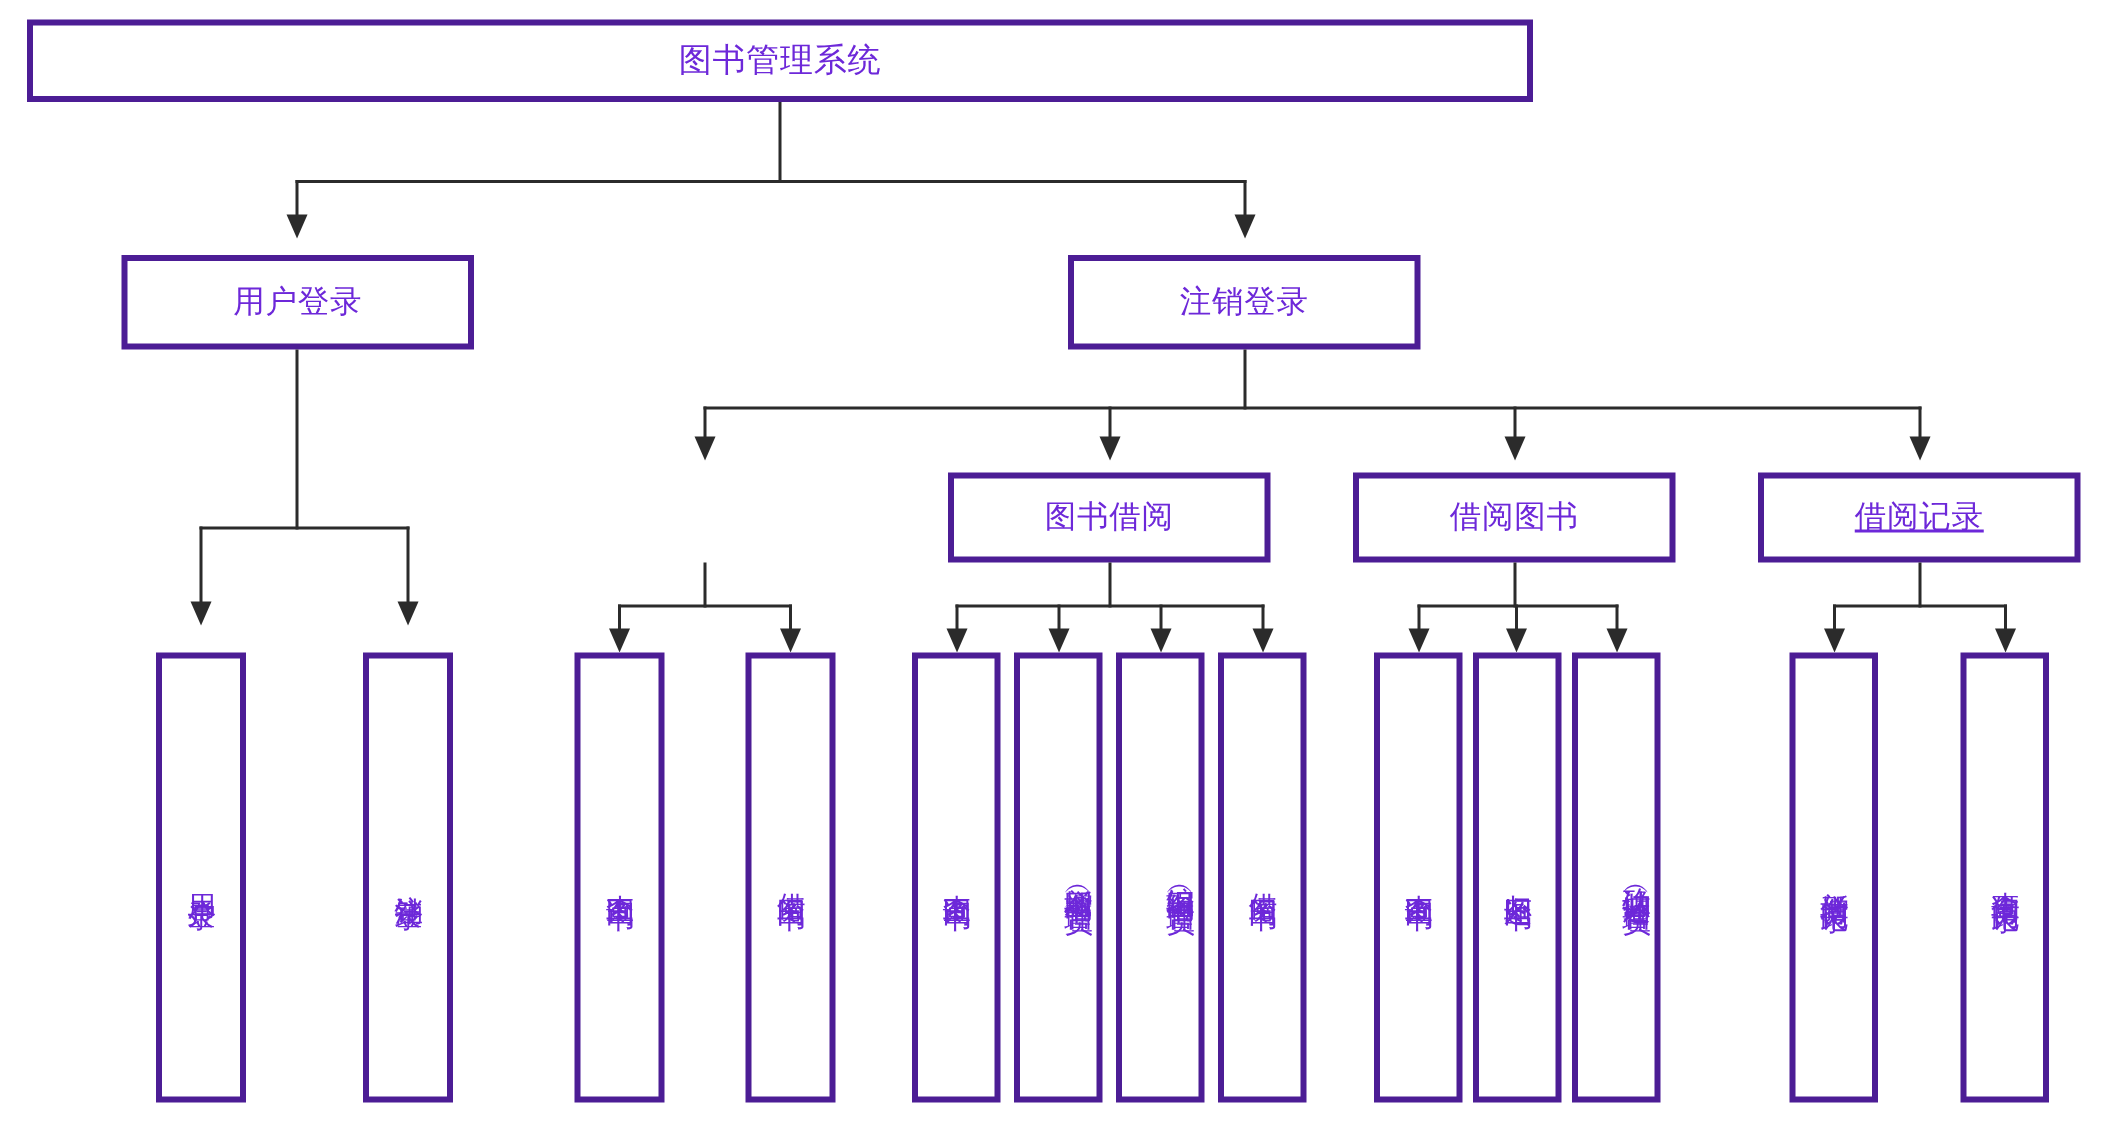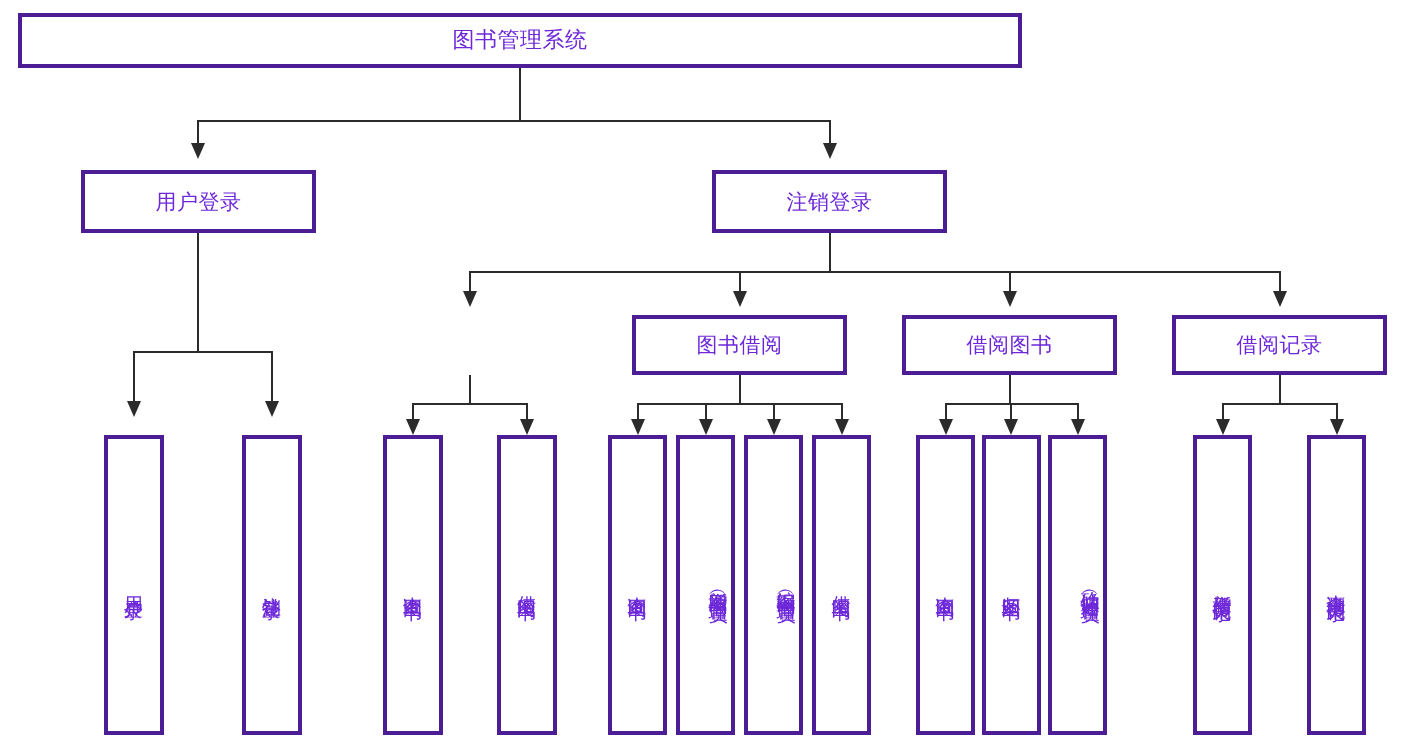--- a/index.html
+++ b/index.html
@@ -118,21 +118,21 @@
   <div class="arrow" style="left:733px; top:291px;"></div>
 
   <div class="ln v" style="left:1009px; top:271px; width:2px; height:22px;"></div>
   <div class="arrow" style="left:1003px; top:291px;"></div>
 
   <div class="ln v" style="left:1279px; top:271px; width:2px; height:22px;"></div>
   <div class="arrow" style="left:1273px; top:291px;"></div>
 
   <div class="node h" style="left:632px; top:315px; width:215px; height:60px;">图书借阅</div>
   <div class="node h" style="left:902px; top:315px; width:215px; height:60px;">借阅图书</div>
-  <div class="node h" style="left:1172px; top:315px; width:215px; height:60px;">借阅记录</div>
+  <div class="node h" style="left:1172px; top:315px; width:215px; height:60px;text-decoration:underline;">借阅记录</div>
 
   <div class="ln v" style="left:469px; top:375px; width:2px; height:30px;"></div>
   <div class="ln h" style="left:412px; top:403px; width:116px; height:2px;"></div>
   <div class="ln v" style="left:412px; top:403px; width:2px; height:20px;"></div>
   <div class="arrow" style="left:406px; top:419px;"></div>
   <div class="ln v" style="left:526px; top:403px; width:2px; height:20px;"></div>
   <div class="arrow" style="left:520px; top:419px;"></div>
 
   <div class="ln v" style="left:739px; top:375px; width:2px; height:30px;"></div>
   <div class="ln h" style="left:637px; top:403px; width:206px; height:2px;"></div>

